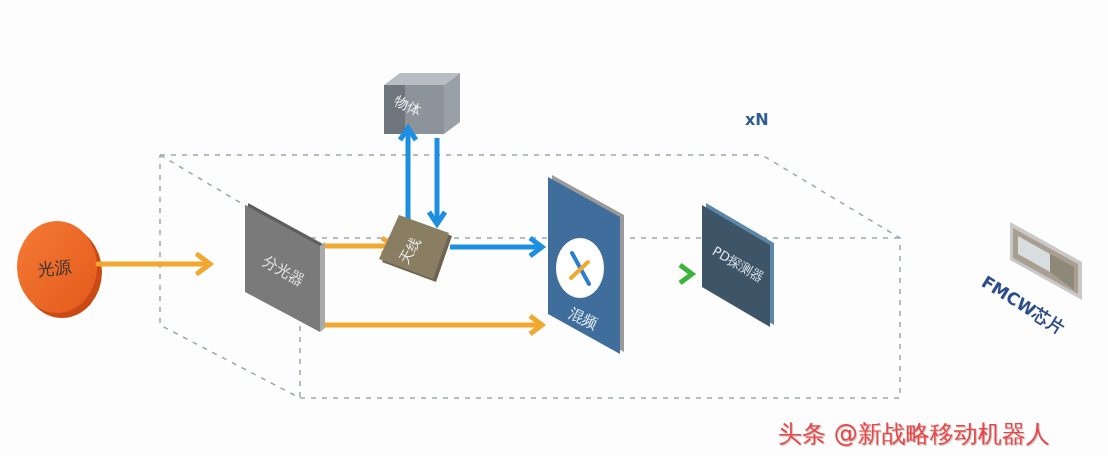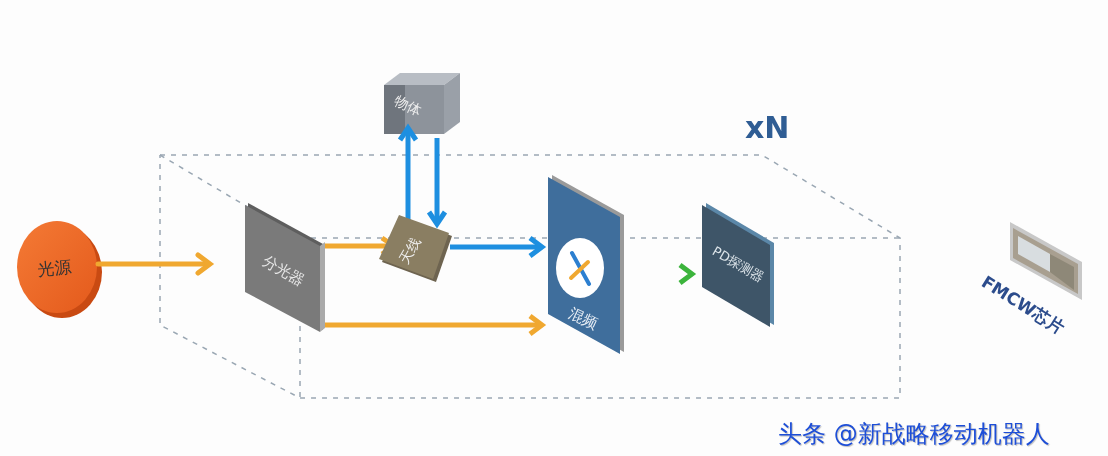--- a/index.html
+++ b/index.html
@@ -1,23 +1,23 @@
 <!DOCTYPE html>
 <html><head>
 <meta charset="utf-8">
 <style>
   html, body { margin: 0; padding: 0; }
   body { width: 1108px; height: 456px; background: #fdfdfd; position: relative; overflow: hidden;
          font-family: "DejaVu Sans", sans-serif; }
   svg { position: absolute; left: 0; top: 0; }
   .lbl { font-family: "DejaVu Sans", sans-serif; }
-  .watermark { position: absolute; left: 778px; top: 418px; font-size: 24px; color: #1d4ed8;
+  .watermark { position: absolute; left: 778px; top: 418px; font-size: 24px; color: #ef4444;
                font-family: "DejaVu Sans", sans-serif; letter-spacing: 0px;
                text-shadow: 1px 1px 1px #bbb; }
-  .xn { position: absolute; left: 745px; top: 110px; font-size: 30px; font-weight: bold; color: #2f5d94;
+  .xn { position: absolute; left: 745px; top: 110px; font-size: 16px; font-weight: bold; color: #2f5d94;
         font-family: "DejaVu Sans", sans-serif; }
 </style>
 </head>
 <body>
 
 <svg width="1108" height="456" viewBox="0 0 1108 456">
   <defs>
     <linearGradient id="srcGrad" x1="0" y1="0" x2="1" y2="1">
       <stop offset="0" stop-color="#f47a35"></stop>
       <stop offset="1" stop-color="#e45a1c"></stop>

